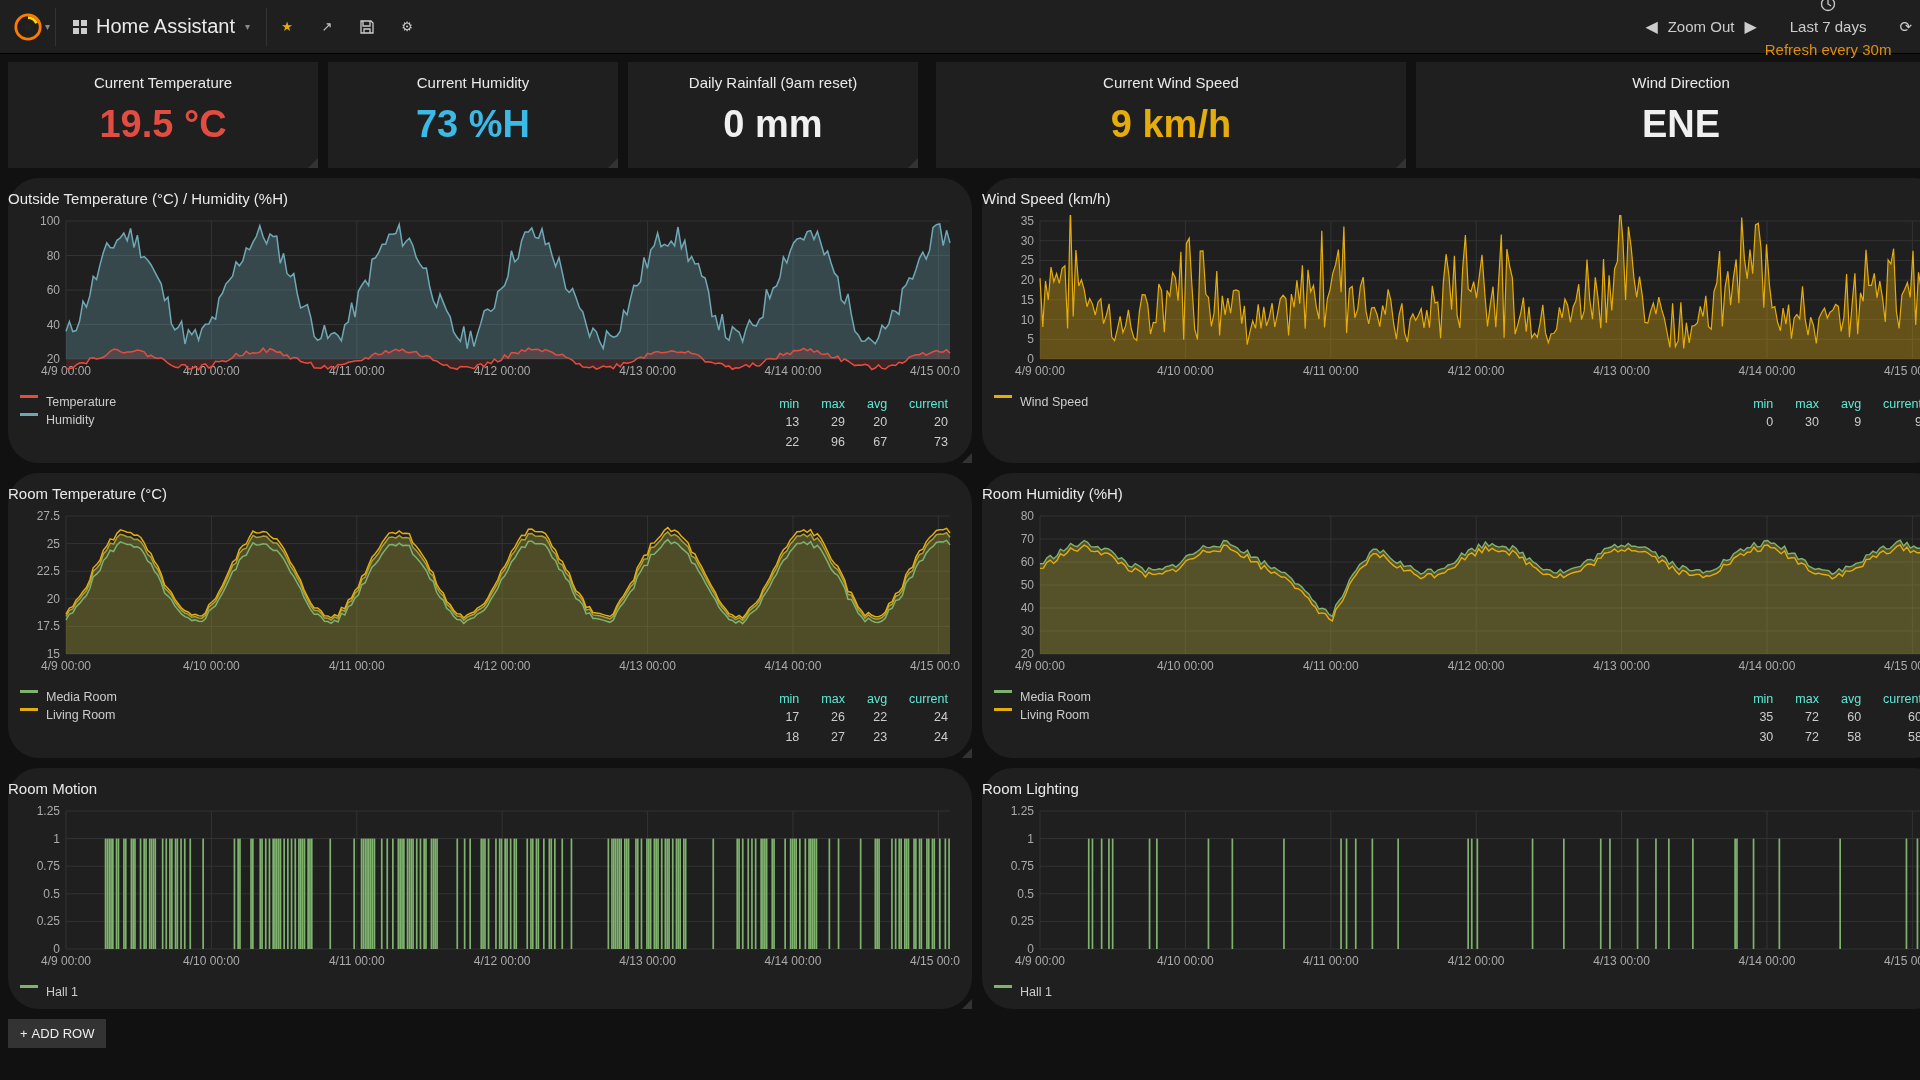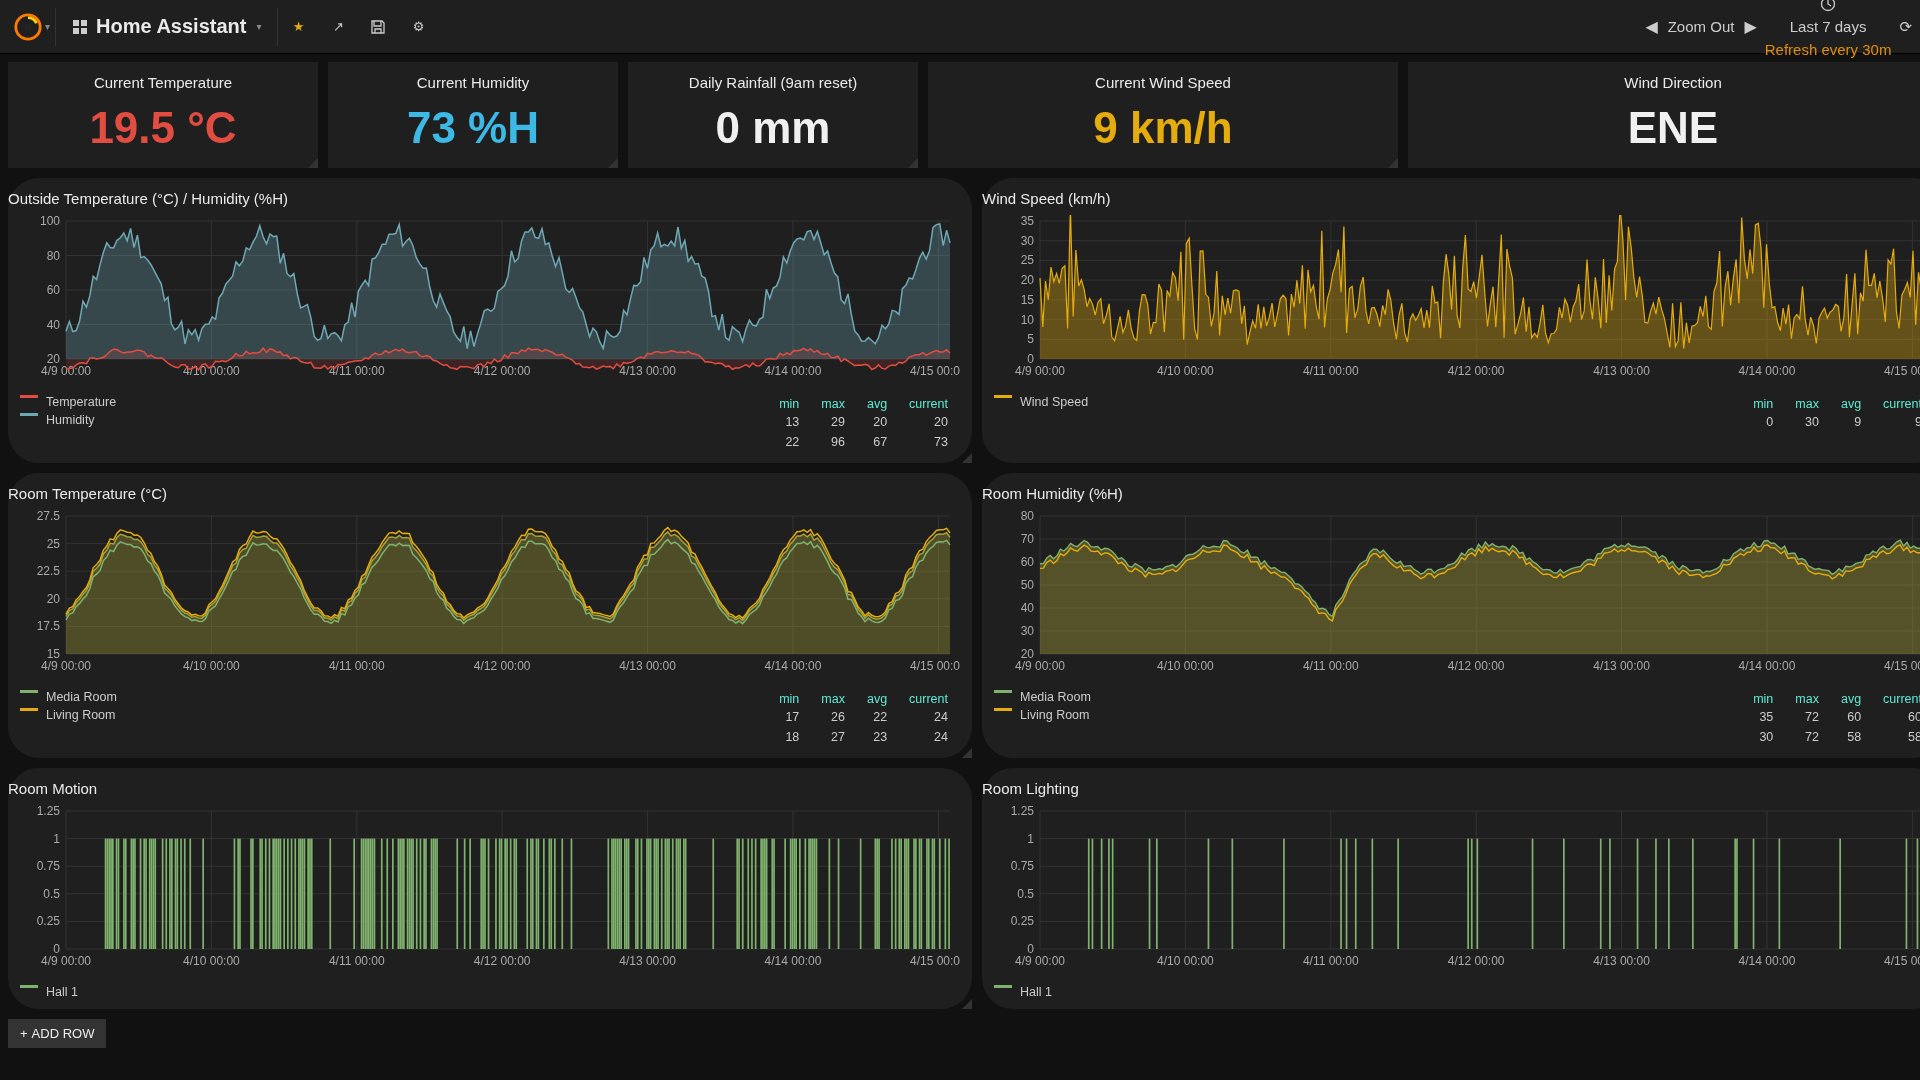--- a/index.html
+++ b/index.html
@@ -5,35 +5,35 @@
 * { box-sizing: border-box; margin: 0; padding: 0; }
 body { background: #111; color: #ccc; font-family: -apple-system, "Helvetica Neue", Arial, sans-serif; font-size: 13px; width: 1920px; height: 1080px; overflow: hidden; }
 .topbar { height: 54px; background: #1f1f1f; border-bottom: 1px solid #000; display: flex; align-items: center; padding: 0 8px; gap: 4px; }
 .topbar-left { display: flex; align-items: center; gap: 0; }
 .topbar-right { margin-left: auto; display: flex; align-items: center; gap: 8px; font-size: 15px; }
 .logo { width: 48px; height: 38px; display: flex; align-items: center; justify-content: center; border-right: 1px solid #333; }
 .logo svg { width: 30px; height: 30px; }
 .caret-down { color: #888; font-size: 10px; margin-left: 2px; }
 .dash-title { display: flex; align-items: center; gap: 8px; padding: 0 16px; height: 38px; border-right: 1px solid #333; cursor: pointer; }
 .dash-title .grid-icon { width: 16px; height: 16px; }
-.dash-title span.title-text { font-size: 20px; color: #eaeaea; font-weight: 700; }
+.dash-title span.title-text { font-size: 20px; color: #eaeaea; font-weight: 400; }
 .topbar-btn { width: 40px; height: 38px; display: flex; align-items: center; justify-content: center; cursor: pointer; color: #c8c8c8; }
 .time-nav { display: flex; align-items: center; gap: 10px; }
 .time-nav .chev { cursor: pointer; color: #ccc; font-size: 16px; }
 .time-nav .zoom { cursor: pointer; color: #ccc; }
 .time-range { display: flex; align-items: center; gap: 6px; cursor: pointer; flex-direction: column; }
 .time-range .clk { width: 16px; height: 16px; }
 .refresh-txt { color: #e08e0b; }
 .refresh-icon { cursor: pointer; color: #ccc; }
 .content { padding: 8px; }
 .row { display: flex; gap: 10px; margin-bottom: 10px; }
 .panel { background: #1f1f1f; position: relative; }
 .panel-title { text-align: left; font-size: 15px; color: #eaeaea; font-weight: 500; padding: 12px 0 8px; }
 .stat-panel { flex: 1; height: 106px; display: flex; flex-direction: column; align-items: center; }
-.stat-val { font-size: 44px; font-weight: 700; margin-top: 4px; }
+.stat-val { font-size: 38px; font-weight: 700; margin-top: 4px; }
 .stat-red { color: #e24d42; }
 .stat-blue { color: #3db9e6; }
 .stat-white { color: #f0f0f0; }
 .stat-yellow { color: #e5ac0e; }
 .resize-handle { position: absolute; bottom: 0; right: 0; width: 0; height: 0; border-left: 10px solid transparent; border-bottom: 10px solid #333; cursor: se-resize; }
 .graph-panel { flex: 1; border-radius: 31px; }
 .graph-body { padding: 0 12px 8px 12px; }
 svg.chart { display: block; }
 .legend-row { display: flex; justify-content: space-between; align-items: flex-start; padding: 4px 12px 10px 12px; font-size: 12.5px; }
 .legend-items { display: flex; flex-direction: column; gap: 4px; }
@@ -114,21 +114,21 @@
       <div class="panel stat-panel" style="flex: 1 0 290px;">
         <div class="panel-title">Current Humidity</div>
     <div class="stat-val stat-blue">73 %H</div>
     <div class="resize-handle"></div>
       </div>
       <div class="panel stat-panel" style="flex: 1 0 290px;">
         <div class="panel-title">Daily Rainfall (9am reset)</div>
     <div class="stat-val stat-white">0 mm</div>
     <div class="resize-handle"></div>
       </div>
-      <div class="panel stat-panel" style="flex: 1 0 470px;">
+      <div class="panel stat-panel" style="flex: 1 0 470px; margin-left: 8px;">
         <div class="panel-title">Current Wind Speed</div>
     <div class="stat-val stat-yellow">9 km/h</div>
     <div class="resize-handle"></div>
       </div>
       <div class="panel stat-panel" style="flex: 1 0 530px;">
         <div class="panel-title">Wind Direction</div>
     <div class="stat-val stat-white">ENE</div>
     </div>
     </div>
 

